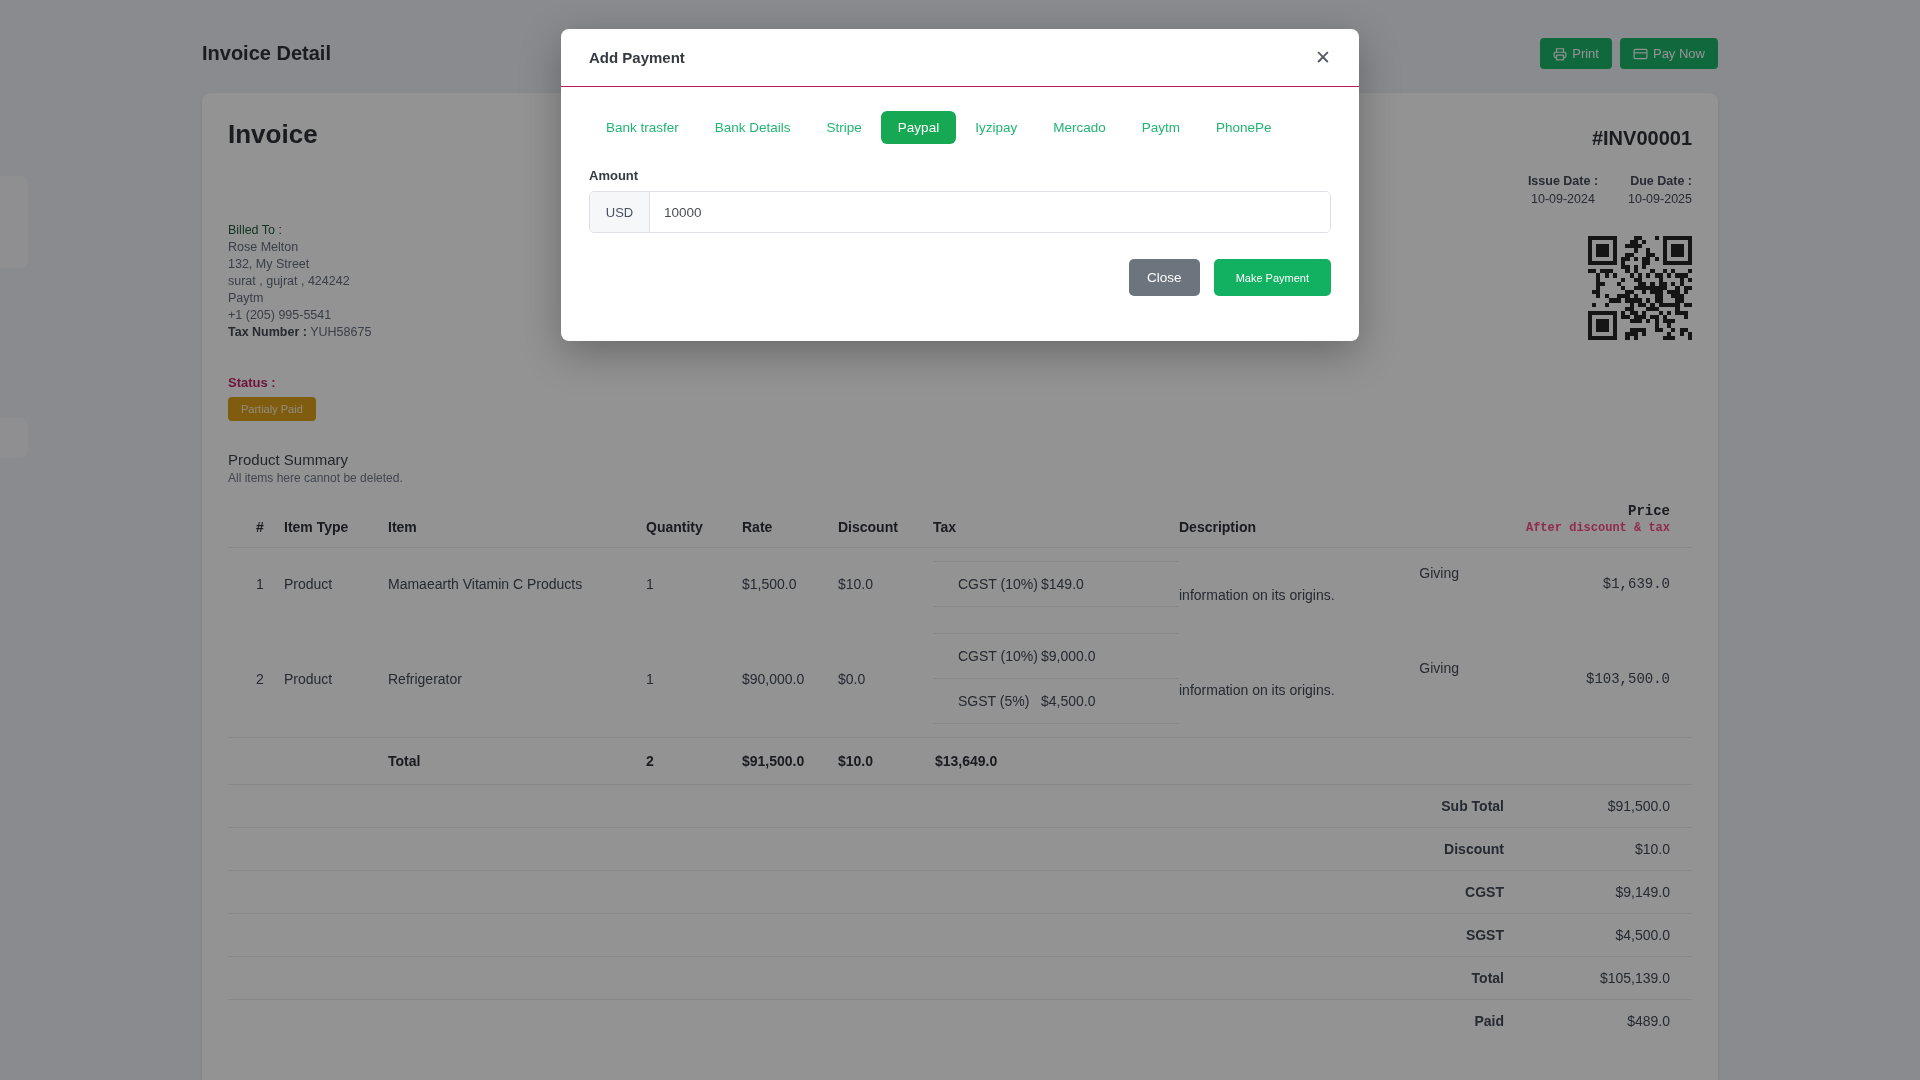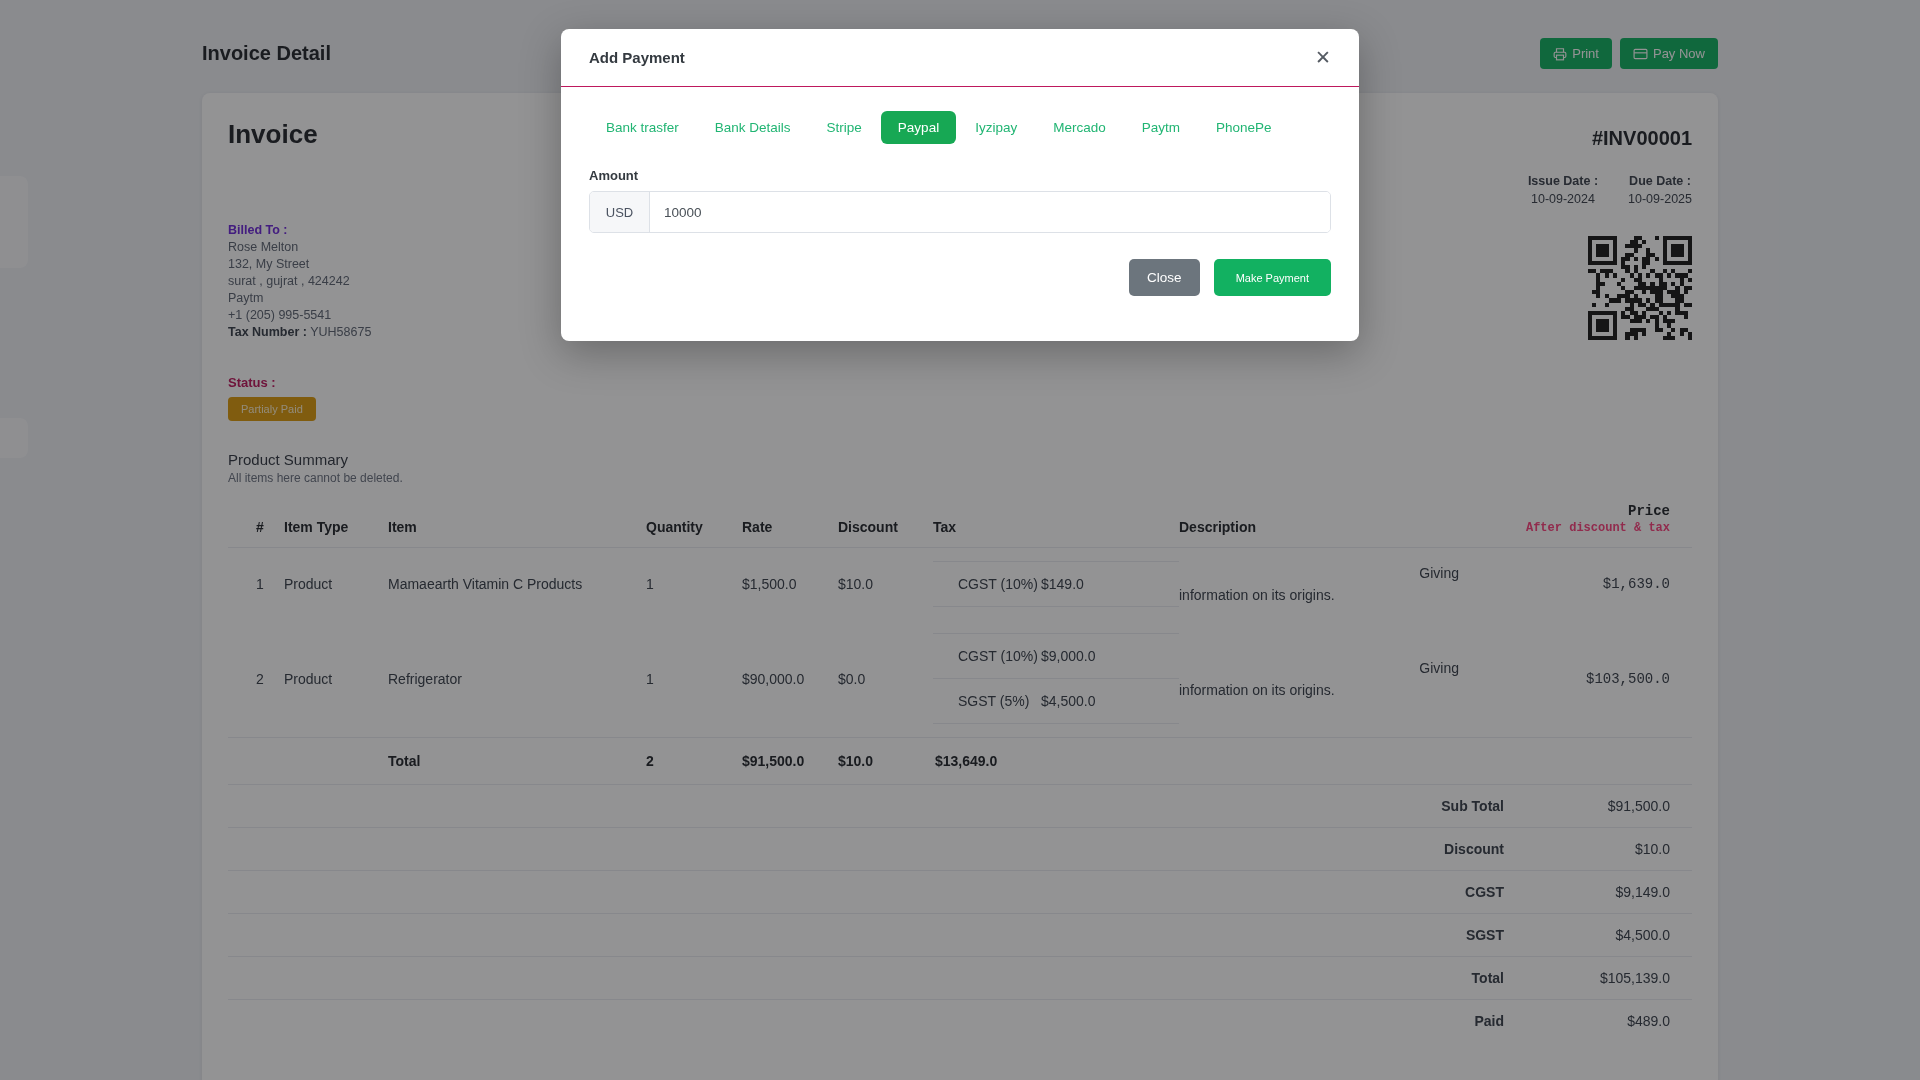--- a/index.html
+++ b/index.html
@@ -28,25 +28,25 @@
   .card {
     background:var(--card-bg,#fff); border-radius:8px; margin-top:24px; padding:26px;
     box-shadow:0 1px 4px rgba(20,22,28,.07); height:1400px; position:relative;
   }
   .inv-head { display:flex; justify-content:space-between; align-items:flex-start; }
   .inv-title { font-size:26px; font-weight:700; color:var(--heading,#23272d); }
   .inv-number { font-size:20px; font-weight:700; color:var(--heading,#23272d); margin-top:8px; }
 
   .dates-row { display:flex; justify-content:flex-end; gap:30px; margin-top:22px; }
   .date-col { text-align:center; font-size:12.5px; line-height:18px; color:#3c434e; }
-  .date-label { font-weight:700; }
+  .date-label { font-weight:700;text-align:right; }
 
   .addr-row { display:flex; margin-top:14px; }
   .addr { font-size:12.5px; line-height:17px; color:#5d6573; }
-  .addr-label { font-weight:700; color:#6d28d9; }
+  .addr-label { font-weight:400; color:#14532d; }
   .addr b { color:#39404b; }
   .addr-billed { width:500px; }
   .addr-shipped { width:430px; padding-top:85px; }
   .qr-wrap { margin-left:auto; padding-top:14px; }
   .qr-wrap svg { display:block; }
 
   .status-block { margin-top:34px; }
   .status-label { font-size:13px; font-weight:700; color:#be185d; }
   .status-badge {
     display:inline-block; margin-top:7px; background:var(--badge-orange,#dd9b0d);

